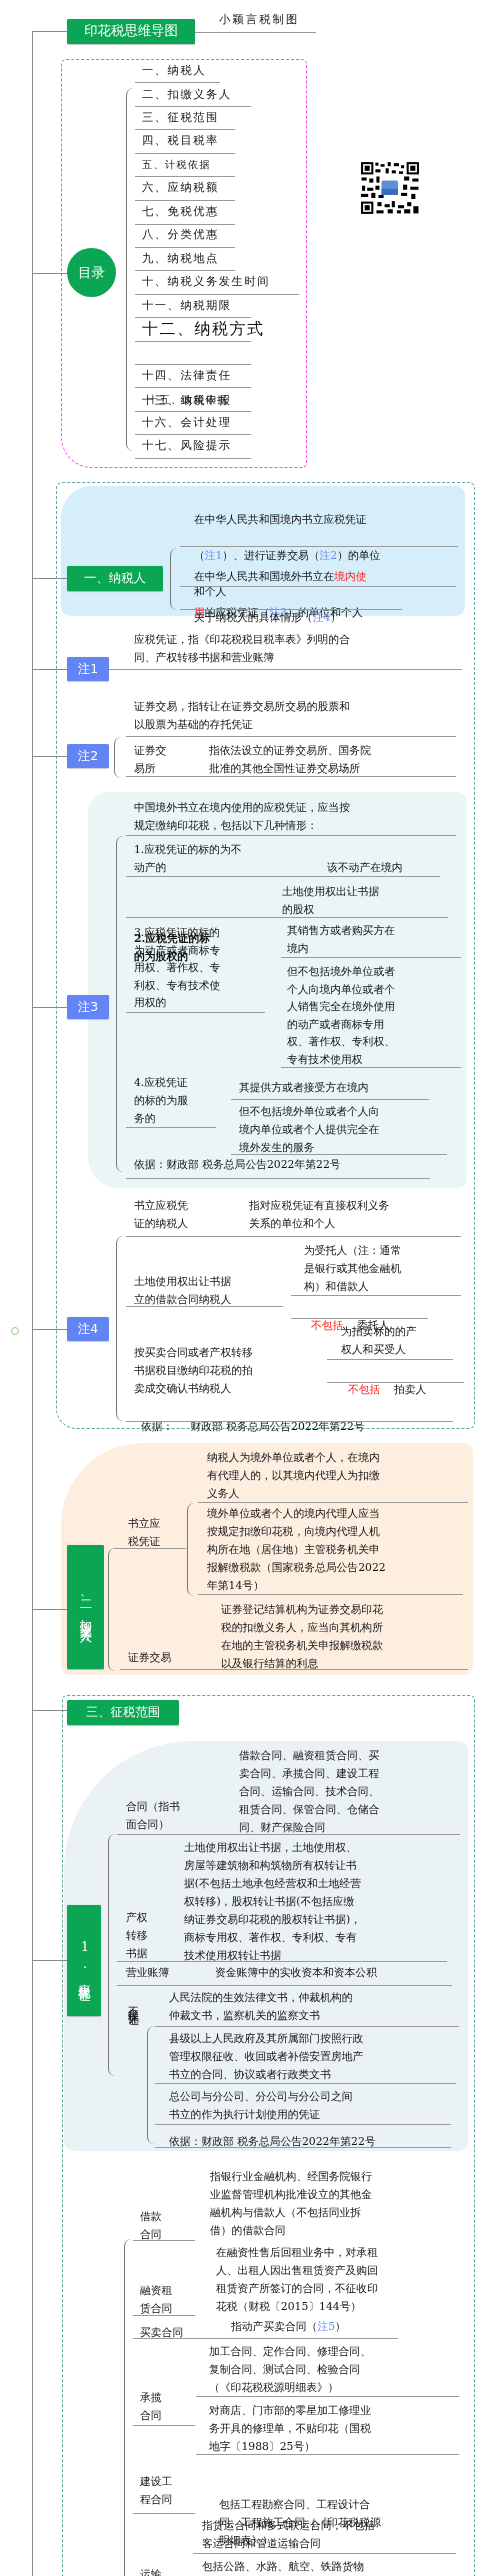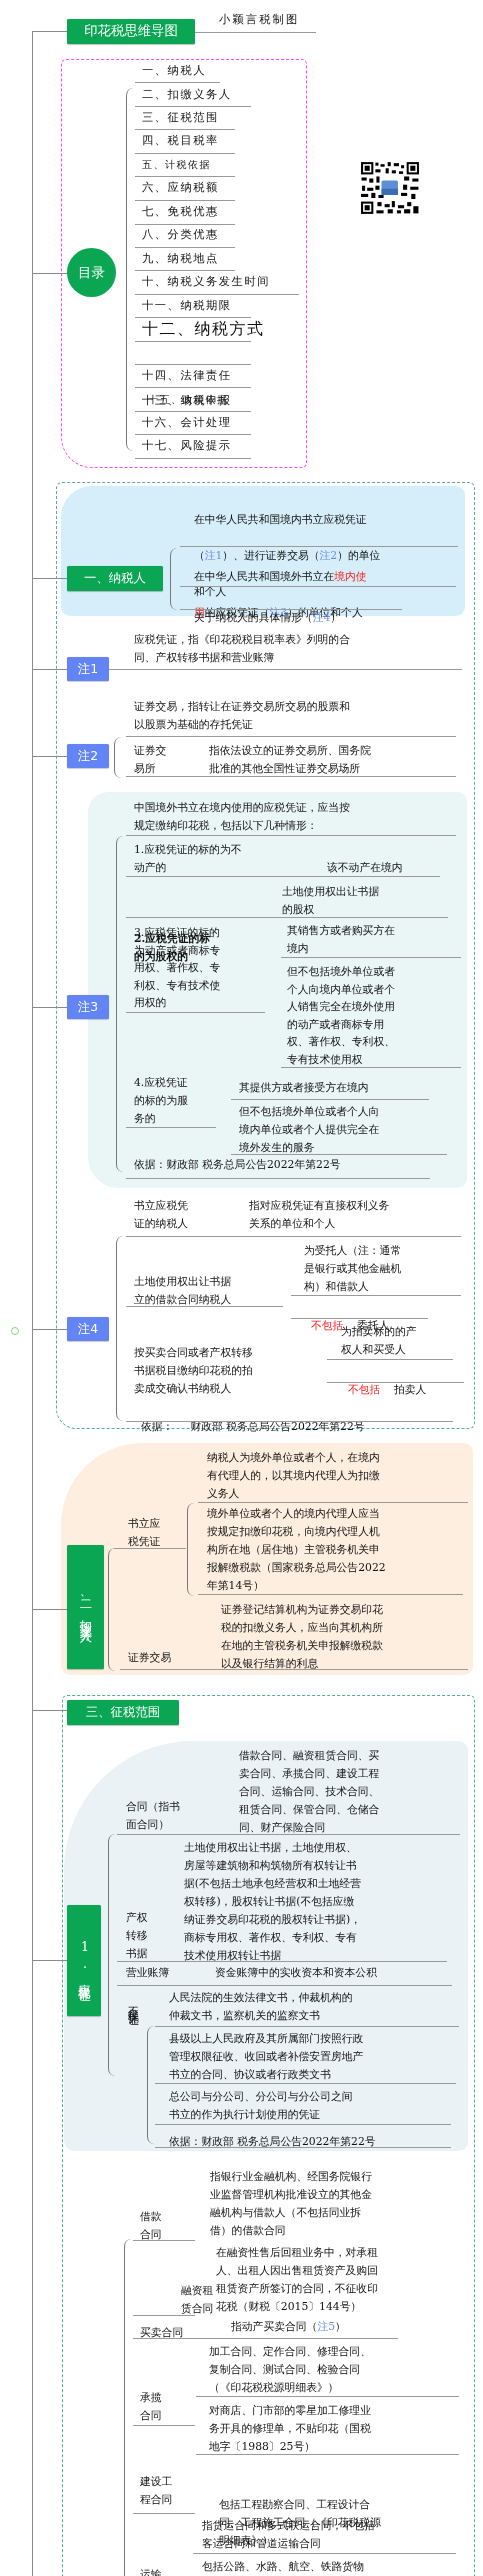--- a/index.html
+++ b/index.html
@@ -323,21 +323,21 @@
 <div class="ul" style="left:155px;top:2124px;width:296px;"></div>
 <div class="t" style="left:169px;top:2133px;width:289px;">依据：财政部 税务总局公告2022年第22号</div>
 <div class="ul" style="left:155px;top:2147px;width:296px;"></div>
 <div class="t" style="left:140px;top:2208px;">借款
 合同</div>
 <div class="ul" style="left:133px;top:2240px;width:62px;"></div>
 <div class="t" style="left:210px;top:2168px;width:248px;">指银行业金融机构、经国务院银行
 业监督管理机构批准设立的其他金
 融机构与借款人（不包括同业拆
 借）的借款合同</div>
-<div class="t" style="left:140px;top:2282px;margin-left:41px;">融资租
+<div class="t" style="left:140px;top:2282px;">融资租
 赁合同</div>
 <div class="ul" style="left:133px;top:2315px;width:62px;"></div>
 <div class="t" style="left:216px;top:2244px;width:242px;">在融资性售后回租业务中，对承租
 人、出租人因出售租赁资产及购回
 租赁资产所签订的合同，不征收印
 花税（财税〔2015〕144号）</div>
 <div class="t" style="left:140px;top:2324px;">买卖合同</div>
 <div class="ul" style="left:133px;top:2338px;width:62px;"></div>
 <div class="t" style="left:231px;top:2318px;width:206px;"><span>指动产买卖合同（</span><span class="blue">注5</span><span>）</span></div>
 <div class="ul" style="left:133px;top:2338px;width:265px;"></div>

